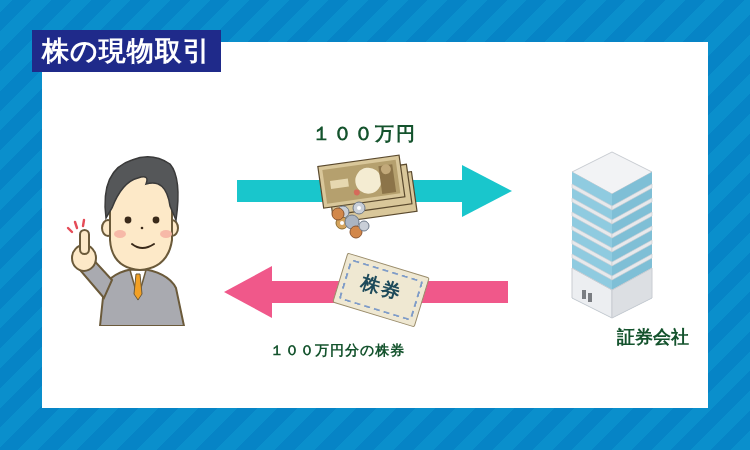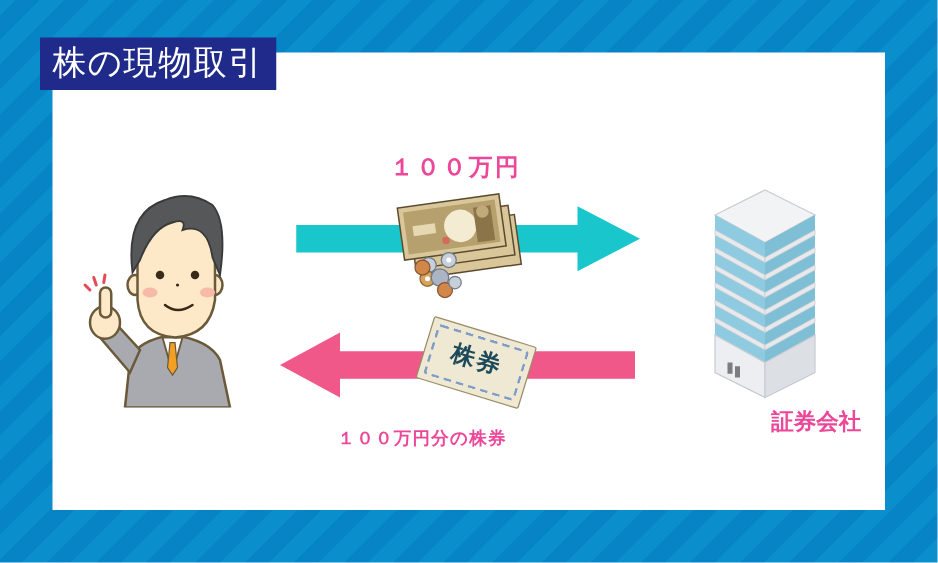--- a/index.html
+++ b/index.html
@@ -1,22 +1,22 @@
 <!DOCTYPE html>
 <html><head>
 <meta charset="utf-8">
 <style>
   html,body{margin:0;padding:0;}
   body{width:750px;height:450px;overflow:hidden;position:relative;
     font-family:"DejaVu Sans","Liberation Sans",sans-serif;
     background:repeating-linear-gradient(-45deg,#0a8fcc 0px,#0a8fcc 14px,#0684c6 14px,#0684c6 28px);}
   .panel{position:absolute;left:42px;top:42px;width:666px;height:366px;background:#ffffff;}
   .title{position:absolute;left:32px;top:30px;height:42px;padding:0 10px;background:#1f2a8a;
-    color:#fff;font-weight:normal;font-size:27px;line-height:42px;letter-spacing:1px;}
-  .label{position:absolute;font-weight:bold;color:#ec4899;font-size:18px;white-space:nowrap;}
+    color:#fff;font-weight:bold;font-size:27px;line-height:42px;letter-spacing:1px;}
+  .label{position:absolute;font-weight:bold;color:#14532d;font-size:18px;white-space:nowrap;}
   .abs{position:absolute;}
 </style>
 </head>
 <body>
 
 <div class="panel"></div>
 
 <div class="title">株の現物取引</div>
 
 <div class="label" style="left:312px;top:121px;font-size:19px;letter-spacing:2px;">１００万円</div>

